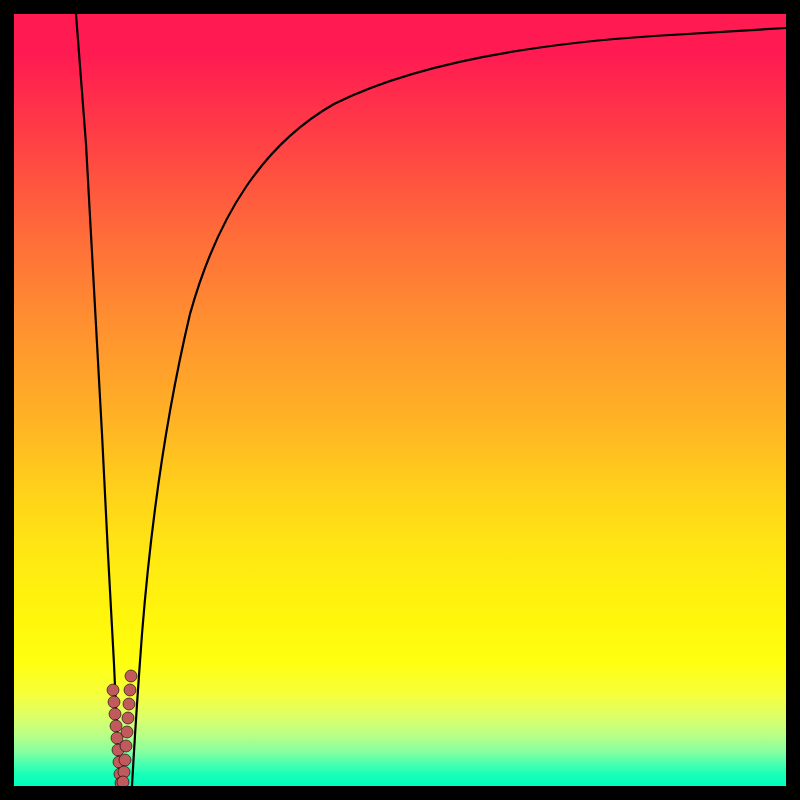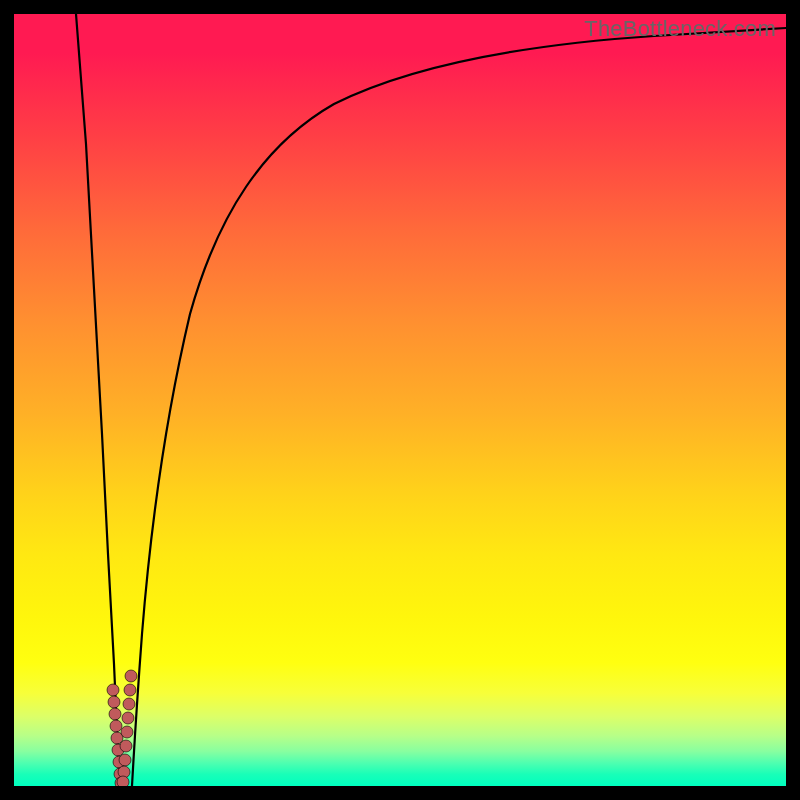--- a/index.html
+++ b/index.html
@@ -121,15 +121,14 @@
         <circle class="dot" cx="115" cy="690" r="6"></circle>
         <circle class="dot" cx="114" cy="704" r="6"></circle>
         <circle class="dot" cx="113" cy="718" r="6"></circle>
         <circle class="dot" cx="112" cy="732" r="6"></circle>
         <circle class="dot" cx="111" cy="746" r="6"></circle>
         <circle class="dot" cx="110" cy="758" r="6"></circle>
         <circle class="dot" cx="109" cy="768" r="6"></circle>
       </g>
     </svg>
 
-    <div class="watermark">TheBottleneck.com</div>
   </div>
 </div>
 
 </body></html>

